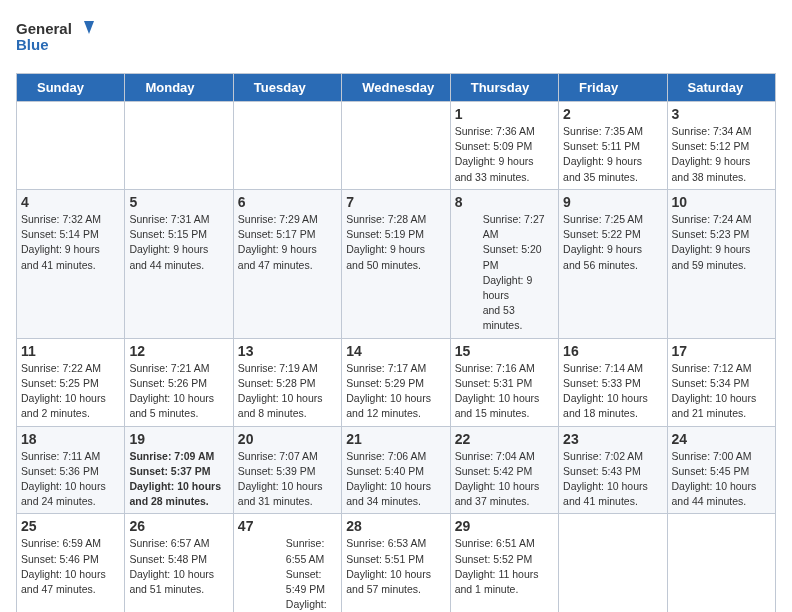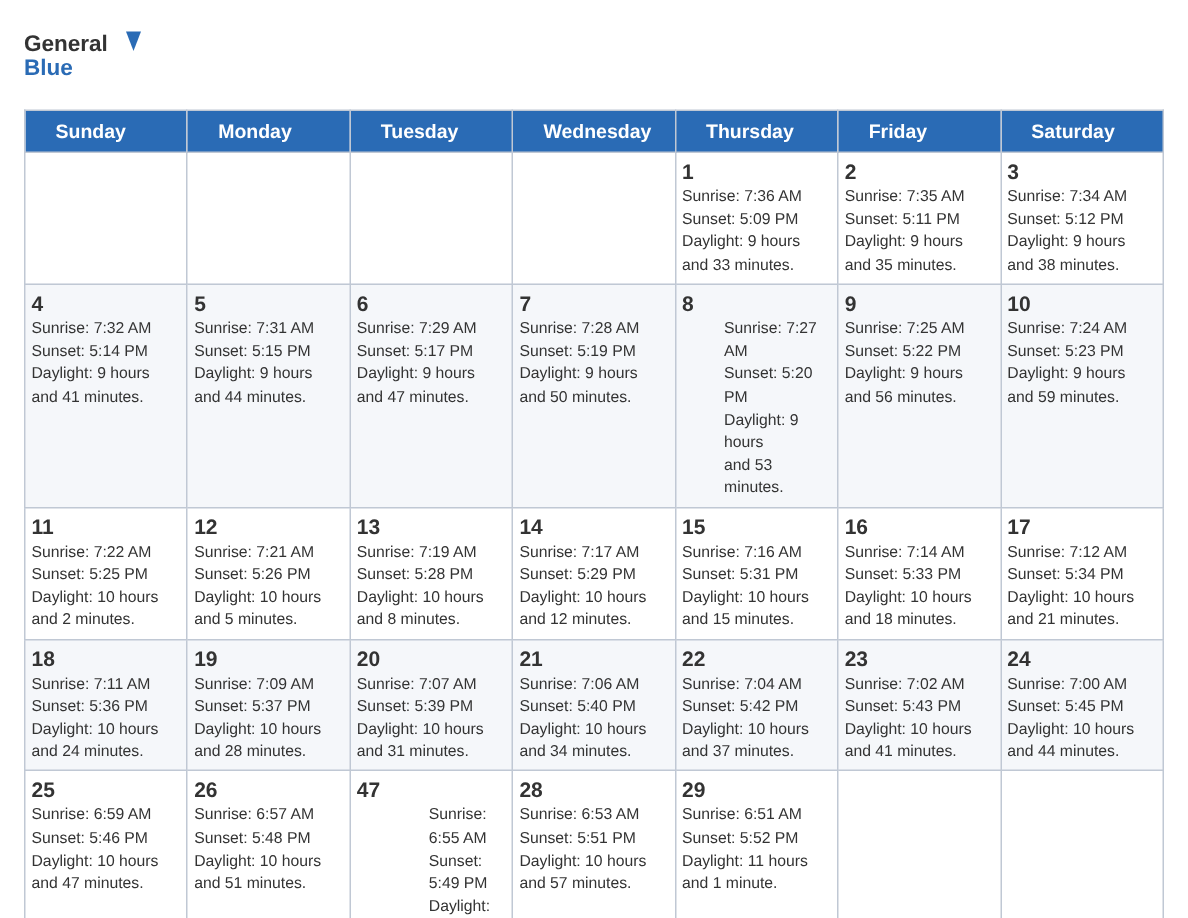--- a/index.html
+++ b/index.html
@@ -234,21 +234,21 @@
       <tr>
         <td>
           <span class="day-number">18</span>
           <div class="day-info" style="white-space: pre-line;">Sunrise: 7:11 AM
 Sunset: 5:36 PM
 Daylight: 10 hours
 and 24 minutes.</div>
         </td>
         <td>
           <span class="day-number">19</span>
-          <div class="day-info" style="white-space: pre-line;">Sunrise: 7:09 AM
+          <div class="day-info" style="white-space: pre-line; font-weight: bold;">Sunrise: 7:09 AM
 Sunset: 5:37 PM
 Daylight: 10 hours
 and 28 minutes.</div>
         </td>
         <td>
           <span class="day-number">20</span>
           <div class="day-info" style="white-space: pre-line;">Sunrise: 7:07 AM
 Sunset: 5:39 PM
 Daylight: 10 hours
 and 31 minutes.</div>

